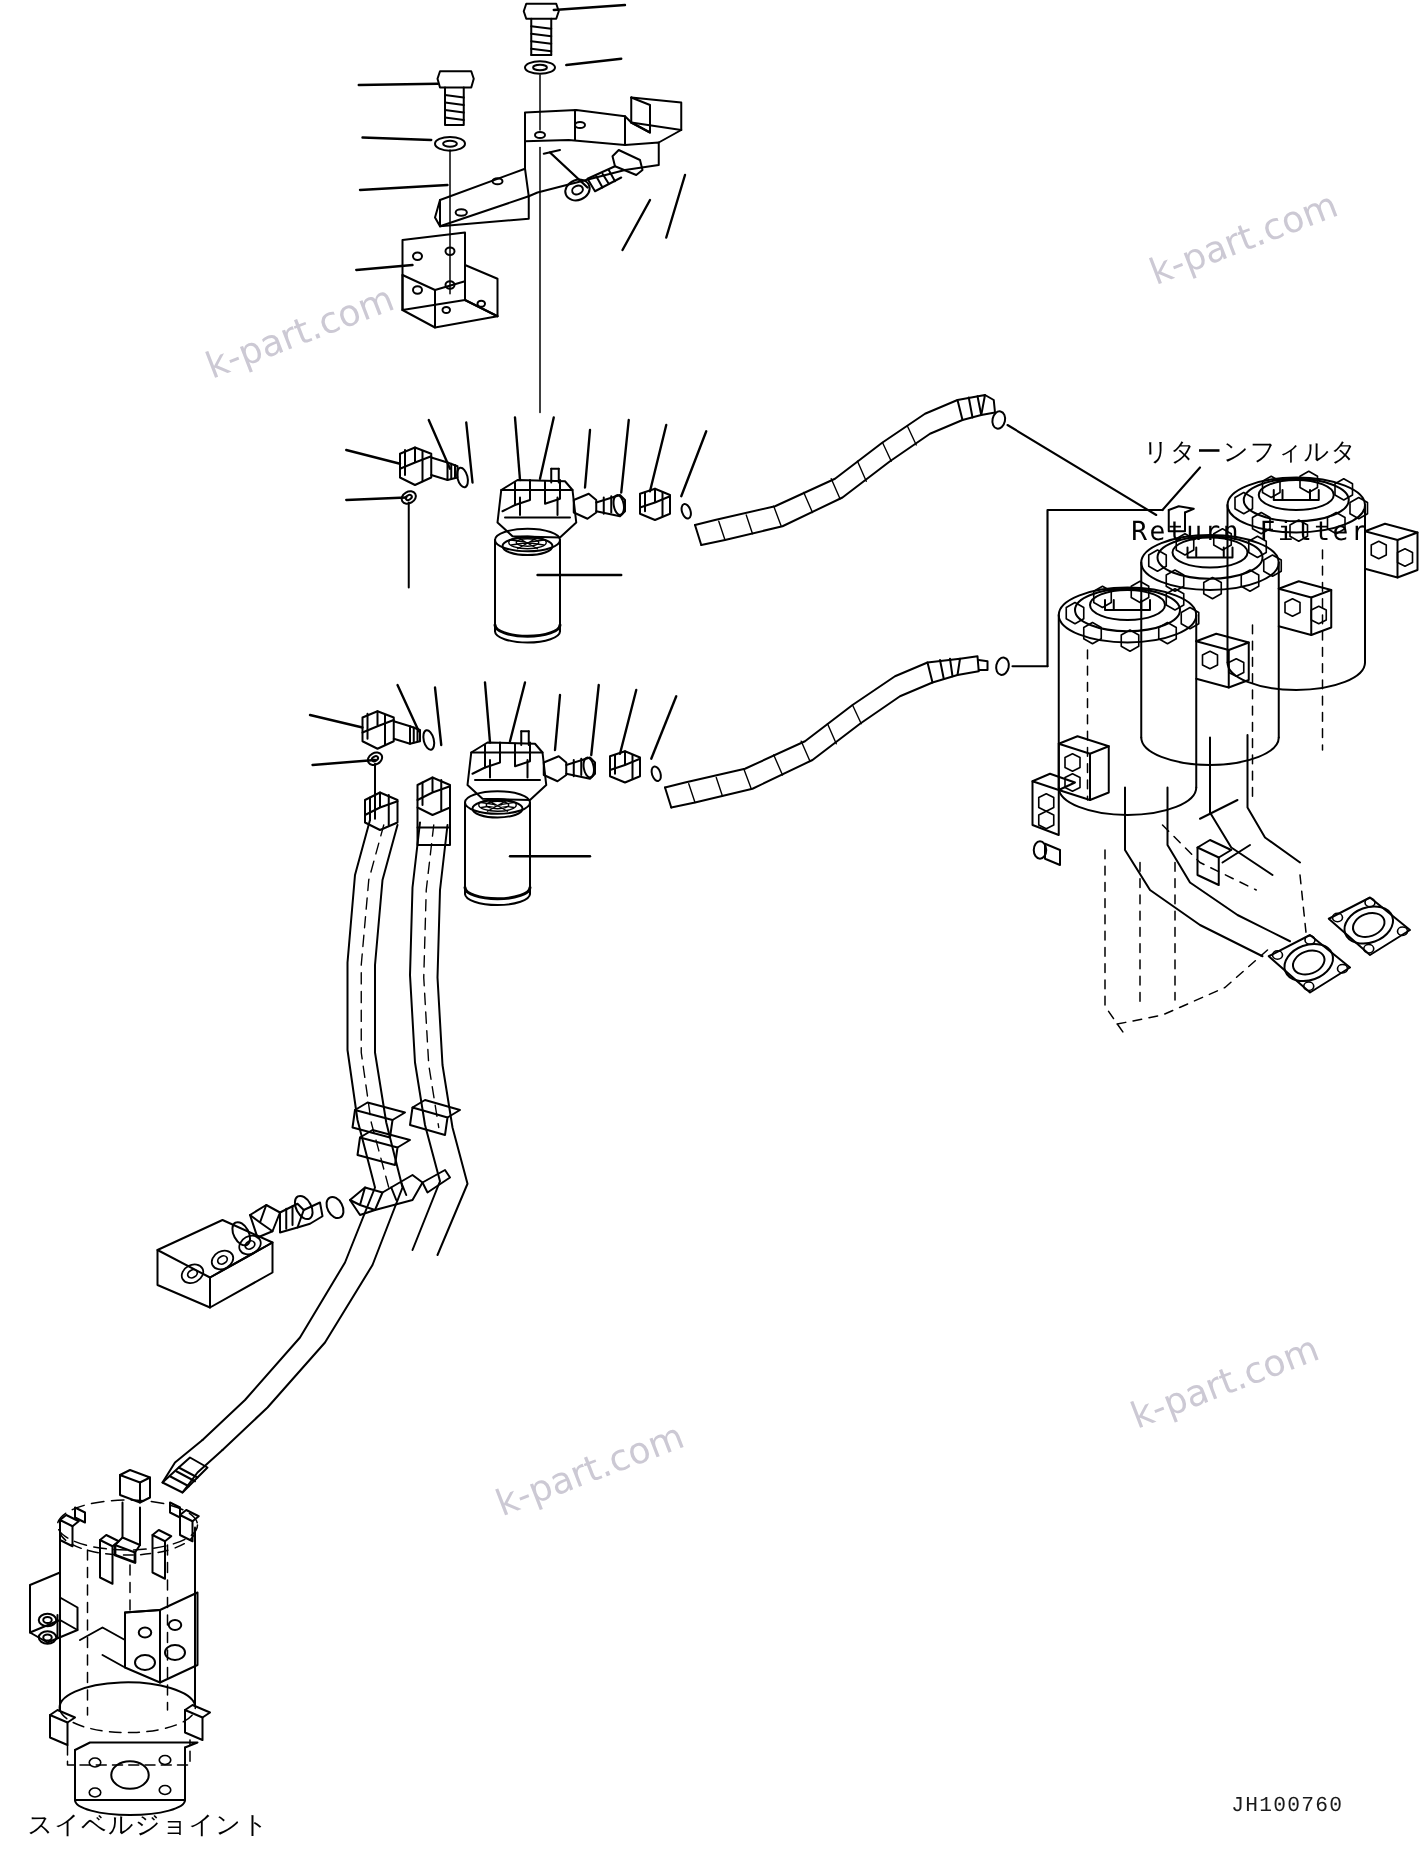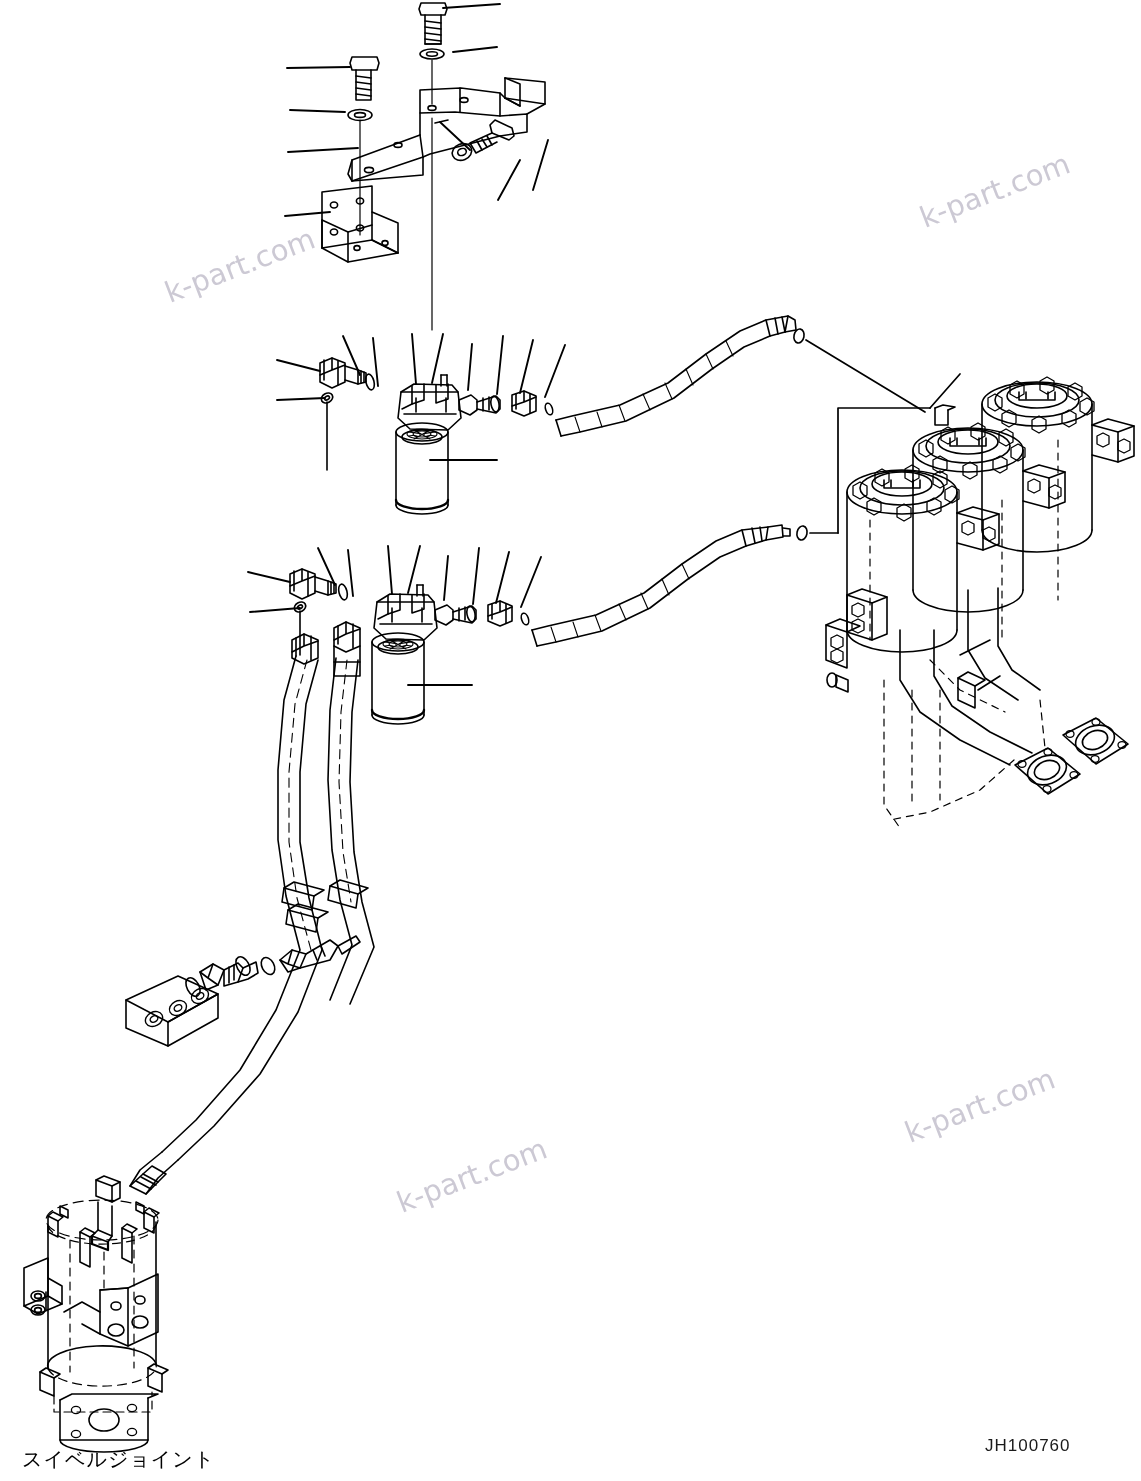--- a/index.html
+++ b/index.html
@@ -6,21 +6,21 @@
   html,body{margin:0;padding:0;background:#fff;}
   body{width:1141px;height:1481px;position:relative;overflow:hidden;
        font-family:"DejaVu Sans Mono", monospace;}
   #sheet{position:absolute;left:0;top:0;width:1141px;height:1481px;}
   svg.layer{position:absolute;left:0;top:0;width:1141px;height:1481px;}
   .label{position:absolute;white-space:pre;color:#000;}
   .label .jp{font-family:"DejaVu Sans", sans-serif;font-size:20px;letter-spacing:1px;display:block;text-align:center;}
   .label .en{font-family:"DejaVu Sans Mono", monospace;font-size:21px;letter-spacing:2px;display:block;text-align:center;}
   #lbl-return{left:905px;top:310px;}
   #lbl-swivel{left:22px;top:1408px;}
-  #partno{position:absolute;left:985px;top:1436px;font-family:Liberation Sans, sans-serif;
+  #partno{position:absolute;left:985px;top:1436px;font-family:Liberation Mono, monospace;
           font-size:17px;color:#1a1a1a;letter-spacing:1px;}
   .wm{position:absolute;color:#ccc9d4;font-family:"DejaVu Sans",sans-serif;
       font-size:29px;letter-spacing:0px;transform:rotate(-21deg);
       transform-origin:left top;user-select:none;}
 </style>
 </head>
 <body>
 
 <div id="sheet">
 
@@ -648,20 +648,24 @@
           <path d="M 70 1240 L 70 1372"></path>
           <path d="M 134 1236 L 134 1368"></path>
           <path d="M 104 1252 L 104 1290"></path>
           <path d="M 48 1226 A 54 20 0 0 0 156 1222"></path>
         </g>
       </g>
 
     </g>
   </svg>
 
+  <div class="label" id="lbl-return">
+    <span class="jp">リターンフィルタ</span>
+    <span class="en">Return Filter</span>
+  </div>
 
   <div class="label" id="lbl-swivel">
     <span class="jp">スイベルジョイント</span>
     
   </div>
 
   <div id="partno">JH100760</div>
 
   <div class="wm" style="left:160px;top:278px;">k-part.com</div>
   <div class="wm" style="left:915px;top:203px;">k-part.com</div>

